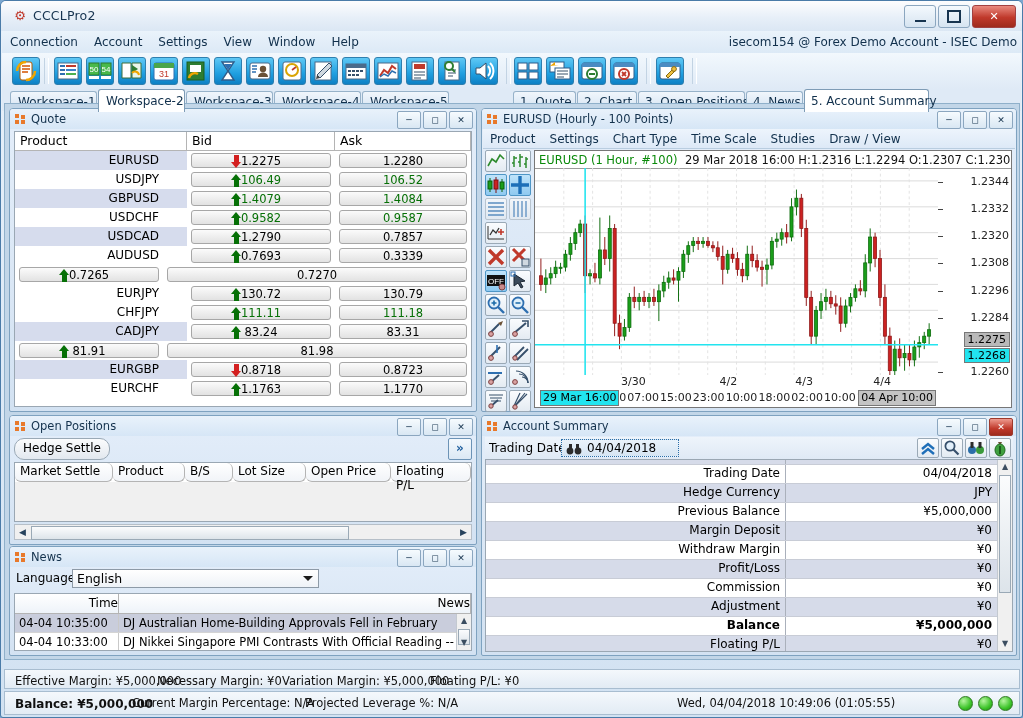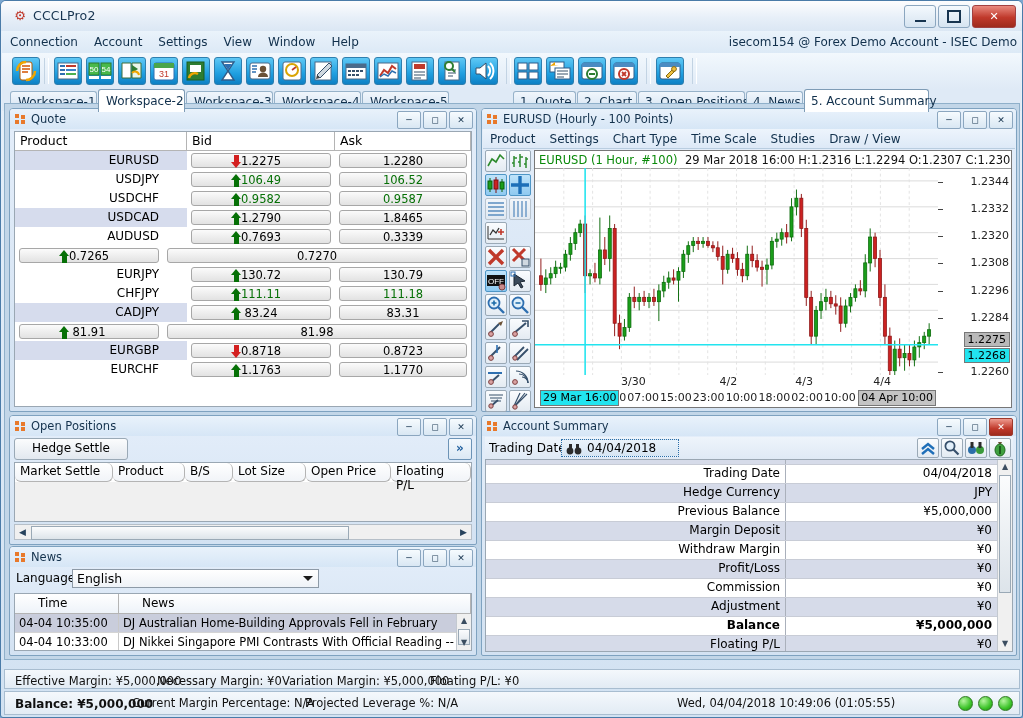--- a/index.html
+++ b/index.html
@@ -125,39 +125,39 @@
   .ymark.cyan{background:#22e4ef;}
   .xaxis{position:absolute;left:0;right:73px;bottom:0;height:32px;}
   .xdate{position:absolute;top:0;font-size:11px;color:#222;}
   .xtime{position:absolute;top:16px;font-size:11px;color:#222;}
   .xmark{position:absolute;top:15px;height:14px;line-height:14px;padding:0 2px;font-size:11px;border:1px solid #777;white-space:nowrap;}
   .xmark.cyan{background:#22e4ef;}
   .xmark.grey{background:#c4c4c4;}
 
   
   #op-win .tbar{position:absolute;left:4px;top:22px;right:4px;height:22px;}
-  .hedge{position:absolute;left:0;top:0;height:20px;padding:0 17px;line-height:19px;font-size:12px;
-         border:1px solid #9aa9b6;border-radius:3px;background:linear-gradient(#fbfcfd,#e2e8ef);}
+  .hedge{position:absolute;left:0;top:0;height:20px;padding:0 8px;line-height:19px;font-size:12px;
+         border:1px solid #9aa9b6;border-radius:10px;background:linear-gradient(#fbfcfd,#e2e8ef);}
   .dblchev{position:absolute;right:0;top:0;width:22px;height:20px;border:1px solid #6c93b6;border-radius:2px;
            background:linear-gradient(#f4f9fd,#dbe8f4);color:#1f5f9e;font-size:12px;text-align:center;line-height:19px;font-weight:bold;}
   #op-win .grid{position:absolute;left:4px;top:46px;right:4px;bottom:22px;background:#f0f0f0;border:1px solid #9aa7b3;overflow:hidden;}
   .op-head{display:flex;height:19px;background:#fff;}
   .op-head div{box-sizing:border-box;font-size:12px;padding:1px 5px;border-right:1px solid #b4b4b4;border-bottom:1px solid #b4b4b4;background:linear-gradient(#ffffff,#f1f4f8);border-radius:6px;}
   .hscroll{position:absolute;left:4px;bottom:4px;right:4px;height:16px;background:#f0f0f0;border:1px solid #b6bfc8;box-sizing:border-box;}
   .hs-thumb{position:absolute;left:16px;top:1px;height:12px;width:316px;background:linear-gradient(#fbfcfd,#dde4ea);border:1px solid #9aa9b6;}
   .hs-arrow{position:absolute;top:1px;width:13px;height:12px;text-align:center;font-size:9px;line-height:12px;color:#27425c;}
 
   
   #news-win .lang{position:absolute;left:6px;top:24px;font-size:12px;}
   .combo{position:absolute;left:62px;top:22px;width:247px;height:19px;box-sizing:border-box;
          border:1px solid #8d9aa7;background:linear-gradient(#ffffff,#eef2f7);font-size:12.5px;padding:1px 4px;}
   .combo .car{position:absolute;right:5px;top:6px;width:0;height:0;border-left:5px solid transparent;border-right:5px solid transparent;border-top:5px solid #1b1b1b;}
   #news-win .grid{position:absolute;left:4px;top:46px;right:4px;bottom:4px;background:#fff;border:1px solid #9aa7b3;overflow:hidden;}
   .n-head{display:flex;height:20px;}
-  .n-head div{box-sizing:border-box;font-size:12px;padding:2px 23px;text-align:left;border-right:1px solid #b4b4b4;border-bottom:1px solid #b4b4b4;background:linear-gradient(#ffffff,#eef3f9);}
+  .n-head div{box-sizing:border-box;font-size:12px;padding:2px 0;text-align:right;border-right:1px solid #b4b4b4;border-bottom:1px solid #b4b4b4;background:linear-gradient(#ffffff,#eef3f9);}
   .n-row{display:flex;border-bottom:1px solid #d4d4d4;}
   .n-row.sel{background:#c9cddc;}
   .n-time{width:104px;box-sizing:border-box;font-size:11.5px;padding:2px 4px;border-right:1px solid #c9c9c9;}
   .n-text{flex:1;box-sizing:border-box;font-size:11.5px;padding:2px 4px;line-height:14px;}
   .vscroll{position:absolute;right:0;top:20px;bottom:0;width:14px;background:#f0f0f0;border-left:1px solid #c3c9d0;}
   .vs-arrow{position:absolute;left:1px;width:12px;height:12px;text-align:center;font-size:8px;line-height:12px;color:#3b4d60;}
   .vs-thumb{position:absolute;left:1px;width:12px;background:linear-gradient(#fbfcfd,#dde4ea);border:1px solid #9aa9b6;box-sizing:border-box;}
 
   
   #acc-win .tbar{position:absolute;left:3px;top:21px;right:3px;height:22px;background:linear-gradient(#eef4fb,#dfe9f5);}
@@ -443,20 +443,34 @@
                   <i class="arw up"></i>
                   <span class="grn">106.49</span>
                 </div>
               </div>
               <div class="q-cell" style="flex:1">
                 <div class="q-btn">
                   <span class="grn">106.52</span>
                 </div>
               </div>
             </div>
+            <div class="q-row alt">
+              <div class="q-prod">GBPUSD</div>
+              <div class="q-cell" style="width:148px">
+                <div class="q-btn">
+                  <i class="arw up"></i>
+                  <span class="grn">1.4079</span>
+                </div>
+              </div>
+              <div class="q-cell" style="flex:1">
+                <div class="q-btn">
+                  <span class="grn">1.4084</span>
+                </div>
+              </div>
+            </div>
             <div class="q-row">
               <div class="q-prod">USDCHF</div>
               <div class="q-cell" style="width:148px">
                 <div class="q-btn">
                   <i class="arw up"></i>
                   <span class="grn">0.9582</span>
                 </div>
               </div>
               <div class="q-cell" style="flex:1">
                 <div class="q-btn">
@@ -467,21 +481,21 @@
             <div class="q-row alt">
               <div class="q-prod">USDCAD</div>
               <div class="q-cell" style="width:148px">
                 <div class="q-btn">
                   <i class="arw up"></i>
                   <span class="blk">1.2790</span>
                 </div>
               </div>
               <div class="q-cell" style="flex:1">
                 <div class="q-btn">
-                  <span class="blk">1.8465</span>
+                  <span class="blk">0.7857</span>
                 </div>
               </div>
             </div>
             <div class="q-row">
               <div class="q-prod">AUDUSD</div>
               <div class="q-cell" style="width:148px">
                 <div class="q-btn">
                   <i class="arw up"></i>
                   <span class="blk">0.7693</span>
                 </div>

